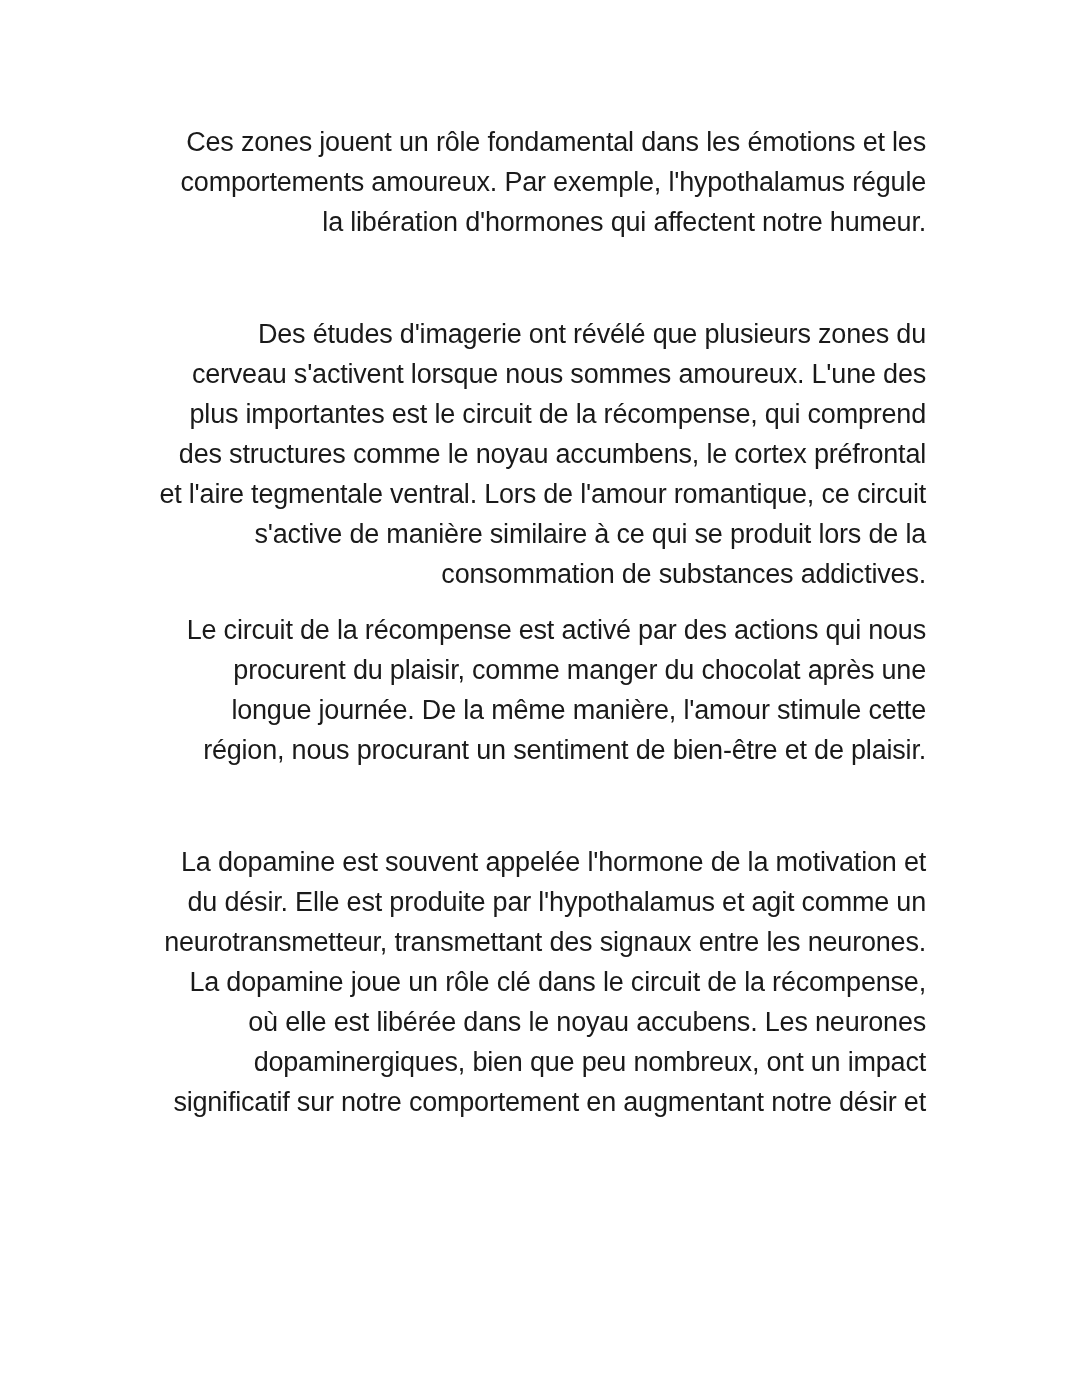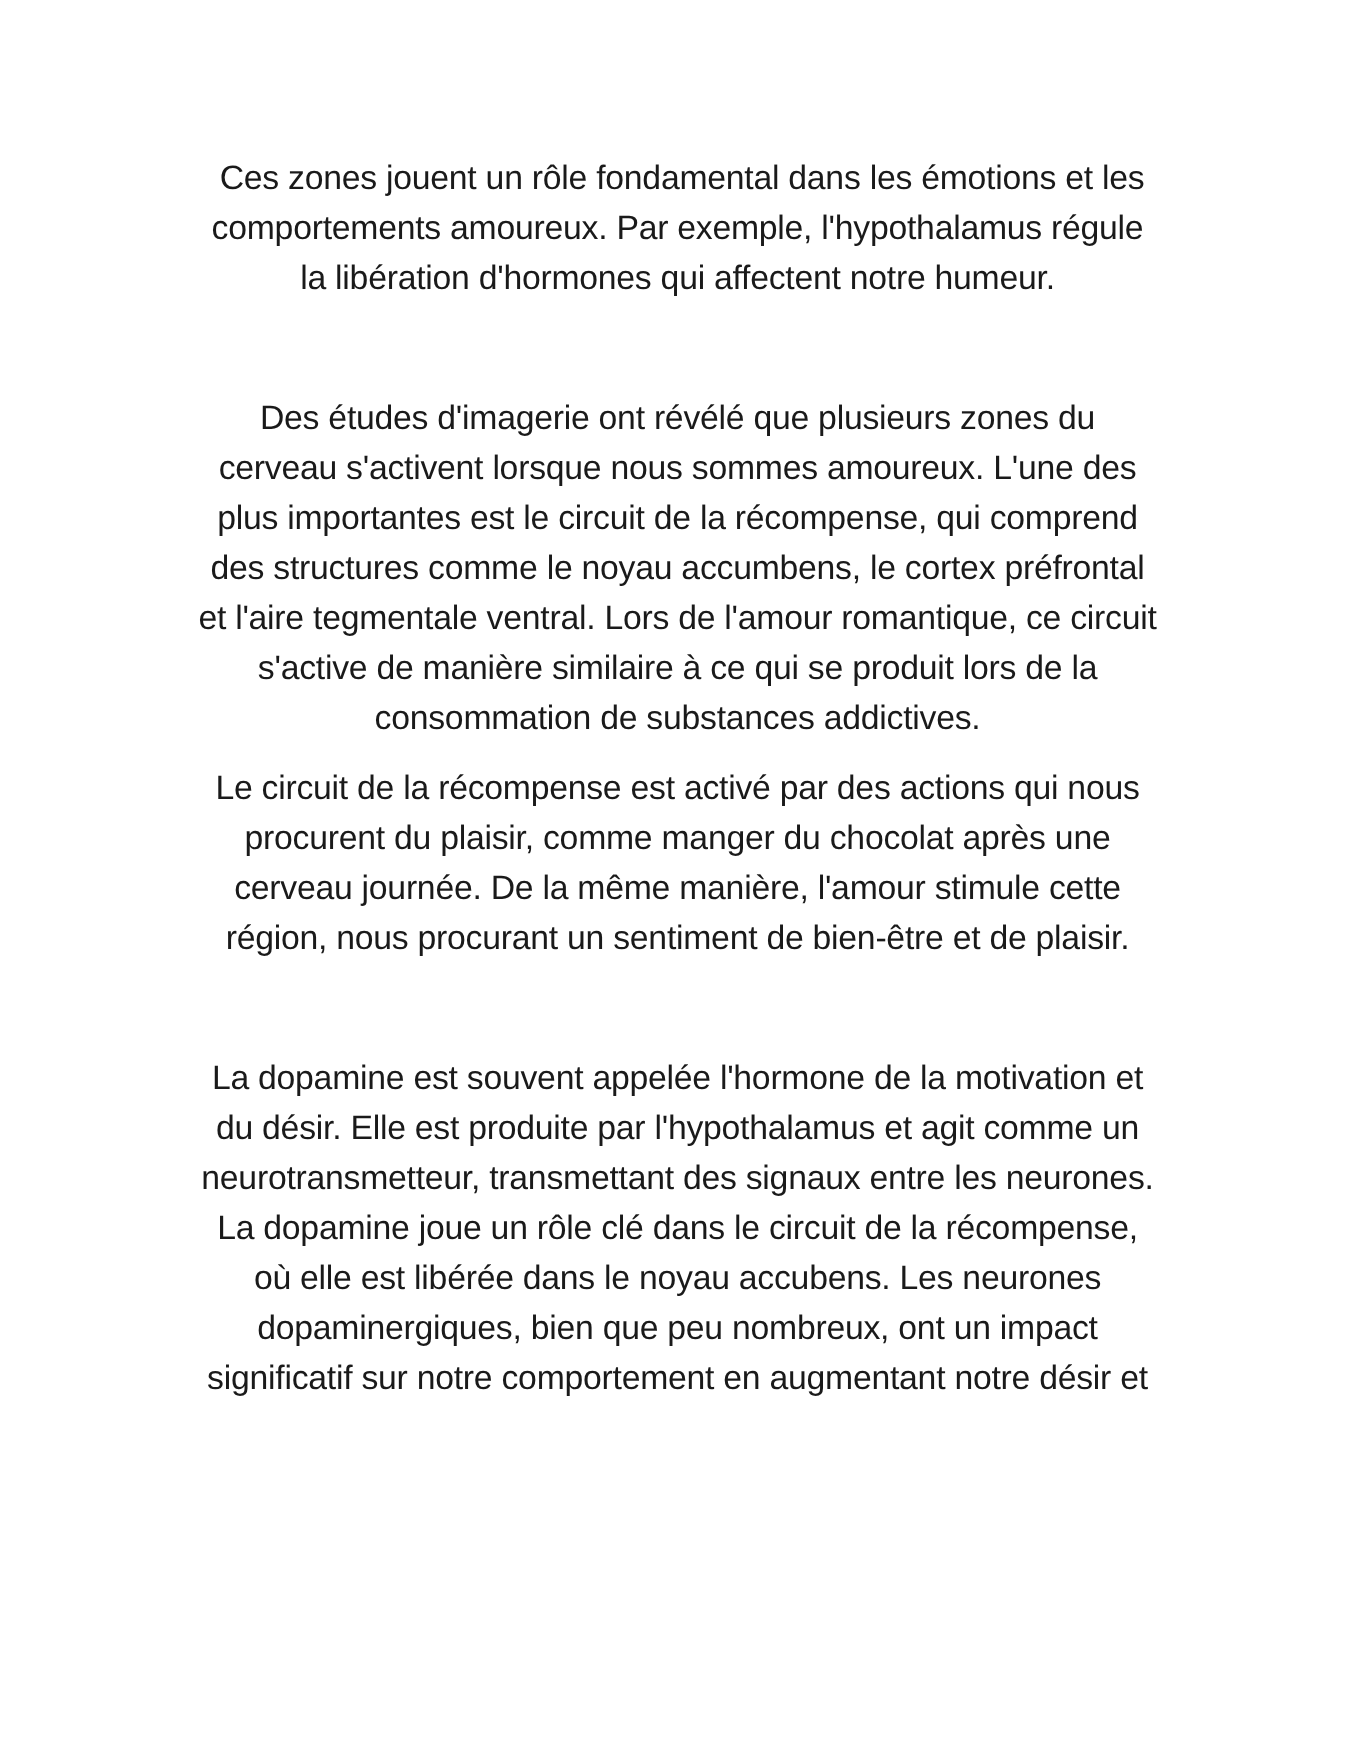--- a/index.html
+++ b/index.html
@@ -23,28 +23,28 @@
   }
   .text-column p {
     margin: 0 0 16px 0;
     font-family: "Liberation Sans", "DejaVu Sans", sans-serif;
     font-size: 27px;
     line-height: 40px;
     letter-spacing: -0.2px;
     color: #1a1a1a;
     white-space: pre-wrap;
     min-height: 40px;
-    text-align: center;
+    text-align: right;
   }
 </style>
 </head>
 <body style="color: rgb(26, 26, 26);">
 
 <div class="page" style="background: rgb(255, 255, 255);">
   <div class="text-column">
       <p> Ces zones jouent un rôle fondamental dans les émotions et les comportements amoureux. Par exemple, l'hypothalamus régule la libération d'hormones qui affectent notre humeur.</p>
       <p></p>
       <p>Des études d'imagerie ont révélé que plusieurs zones du cerveau s'activent lorsque nous sommes amoureux. L'une des plus importantes est le circuit de la récompense, qui comprend des structures comme le noyau accumbens, le cortex préfrontal et l'aire tegmentale ventral. Lors de l'amour romantique, ce circuit s'active de manière similaire à ce qui se produit lors de la consommation de substances addictives.</p>
-      <p>Le circuit de la récompense est activé par des actions qui nous procurent du plaisir, comme manger du chocolat après une cerveau journée. De la même manière, l'amour stimule cette région, nous procurant un sentiment de bien-être et de plaisir.</p>
+      <p>Le circuit de la récompense est activé par des actions qui nous procurent du plaisir, comme manger du chocolat après une longue journée. De la même manière, l'amour stimule cette région, nous procurant un sentiment de bien-être et de plaisir.</p>
       <p></p>
       <p>La dopamine est souvent appelée l'hormone de la motivation et du désir. Elle est produite par l'hypothalamus et agit comme un neurotransmetteur, transmettant des signaux entre les neurones. La dopamine joue un rôle clé dans le circuit de la récompense, où elle est libérée dans le noyau accubens. Les neurones dopaminergiques, bien que peu nombreux, ont un impact significatif sur notre comportement en augmentant notre désir et</p>
     </div>
 </div>
 
 </body></html>

